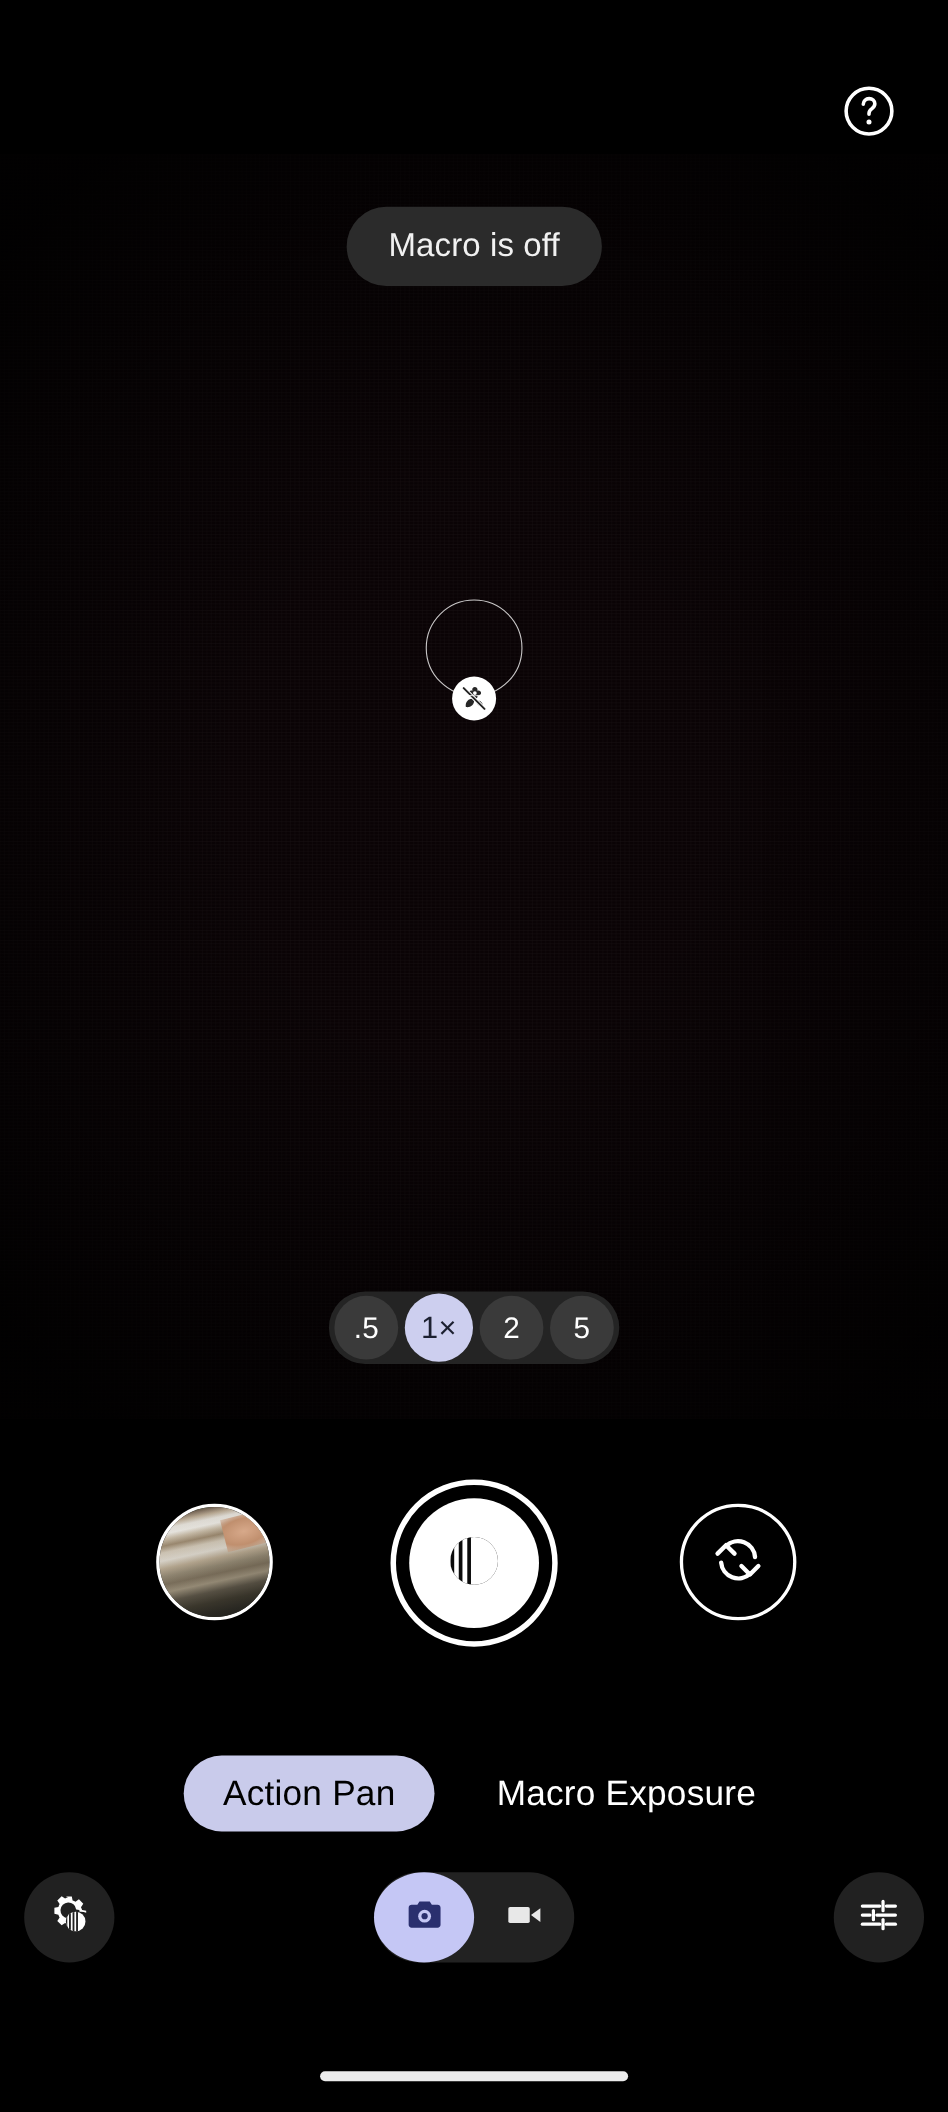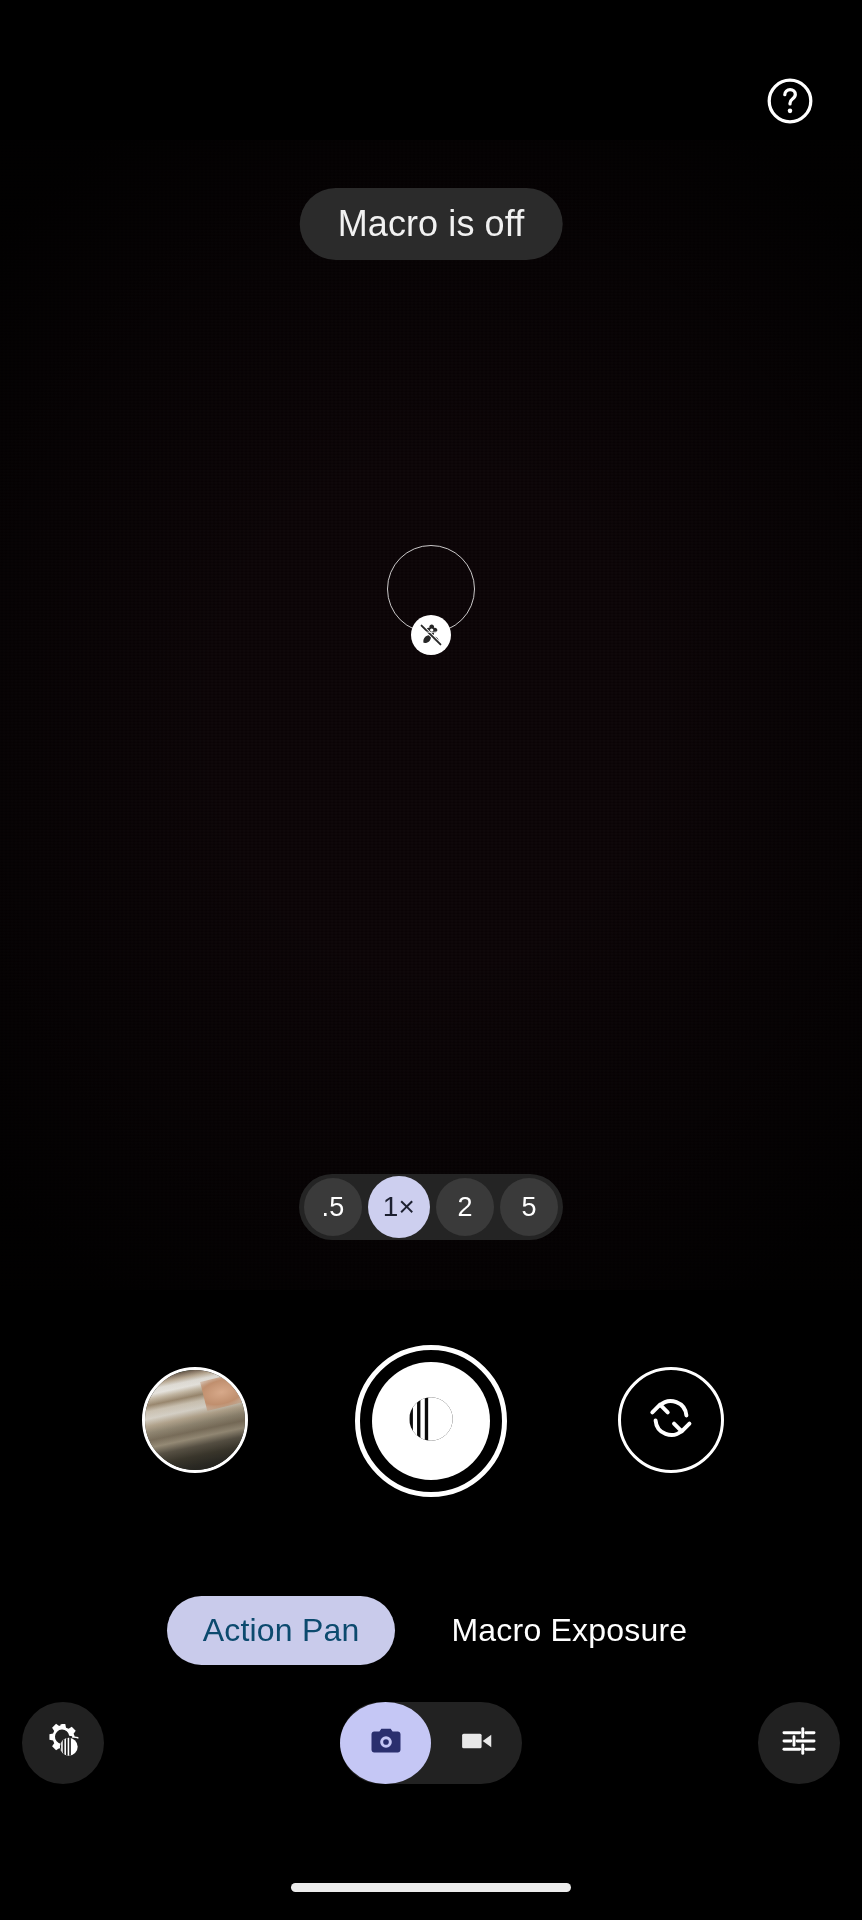--- a/index.html
+++ b/index.html
@@ -84,21 +84,21 @@
     transform: translateX(-50%);
     top: 48px;
     background: #2b2b2b;
     color: #f1f1f1;
     border-radius: 36px;
     padding: 0 38px;
     height: 72px;
     display: flex;
     align-items: center;
     justify-content: center;
-    font-size: 36px;
+    font-size: 30px;
     letter-spacing: 0.1px;
     white-space: nowrap;
   }
 
   
   .macro-badge {
     position: absolute;
     left: 50%;
     top: 475px;
     transform: translateX(-50%);
@@ -279,21 +279,21 @@
   }
   .mode-item {
     font-size: 32px;
     color: #ffffff;
     letter-spacing: 0.2px;
     white-space: nowrap;
     padding: 0 8px;
   }
   .mode-item.selected {
     background: #c9cbeb;
-    color: #0c4a6e;
+    color: #000000;
     border-radius: 40px;
     padding: 16px 36px;
   }
 
   
   .tool-row {
     position: absolute;
     left: 0;
     top: 398px;
     width: 862px;

